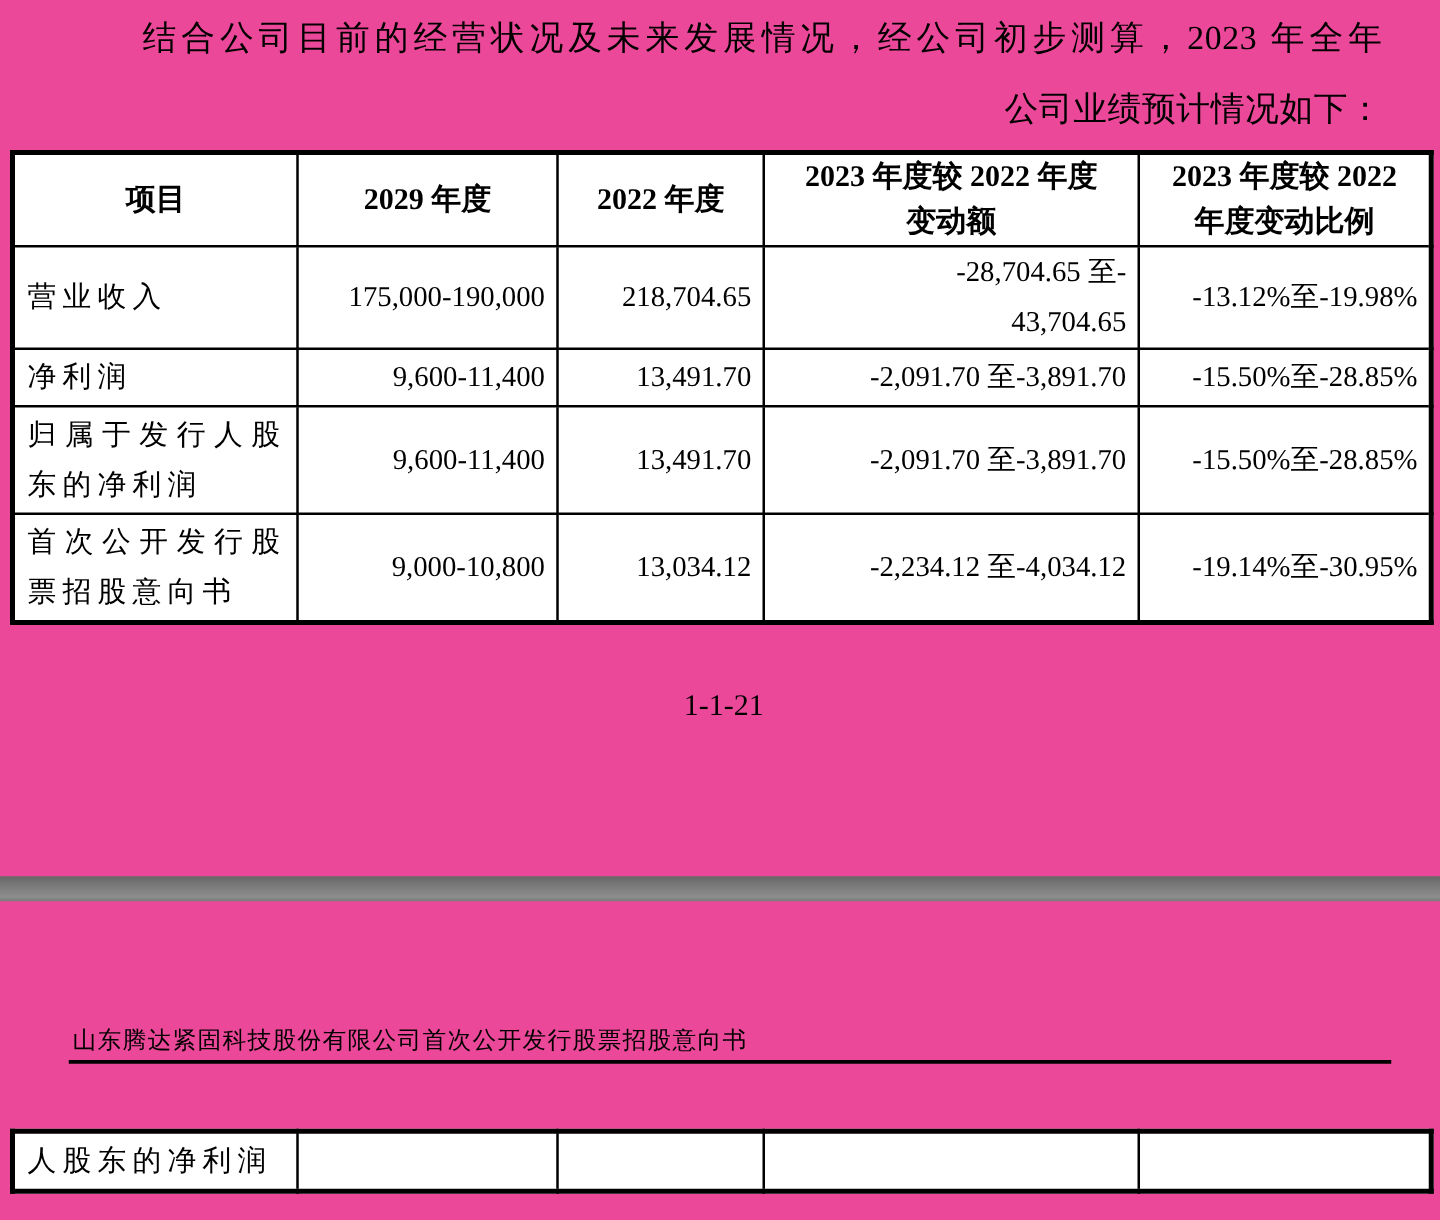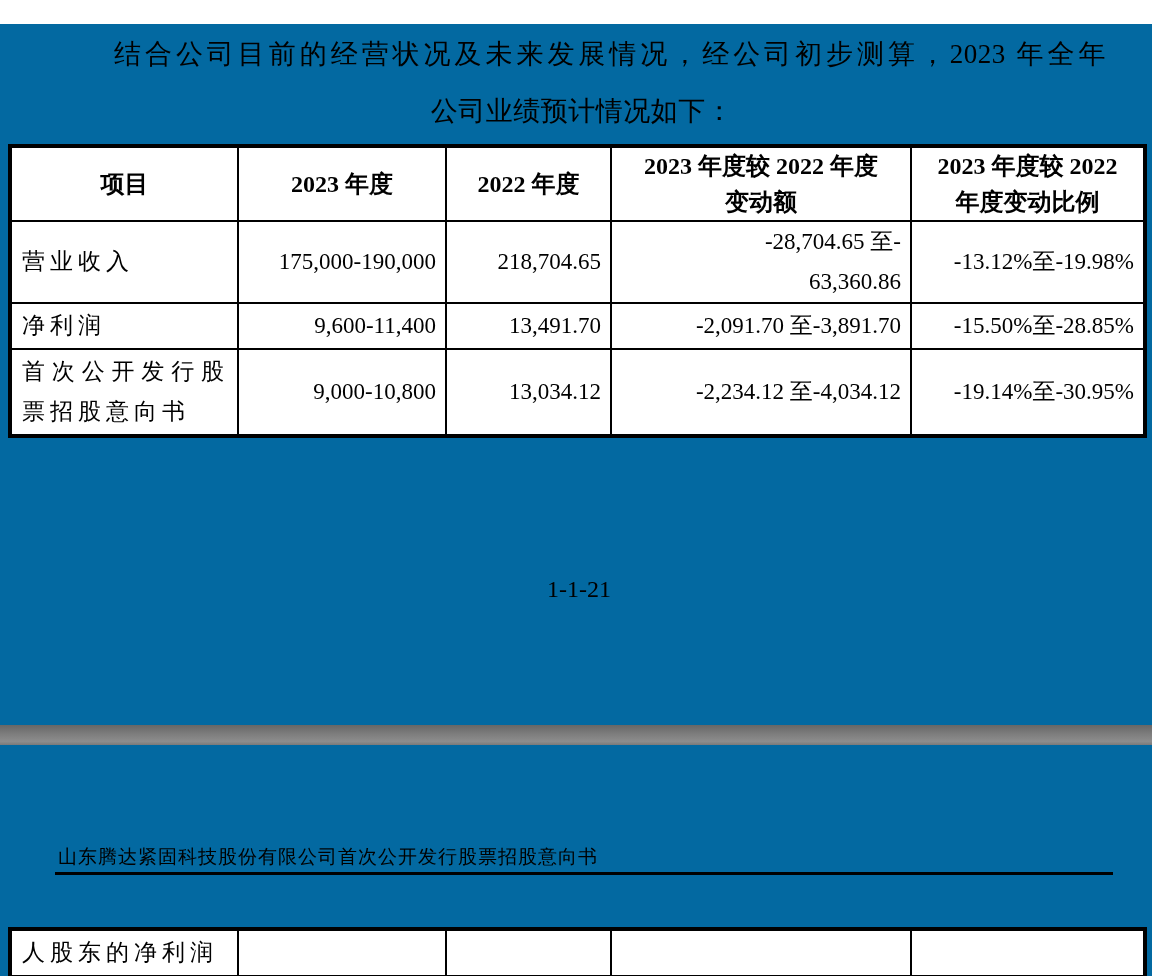--- a/index.html
+++ b/index.html
@@ -4,35 +4,35 @@
 <style>
   * { margin: 0; padding: 0; box-sizing: border-box; }
   html, body { background: #ffffff; }
   body {
     width: 1152px; height: 976px;
     font-family: "Liberation Serif", "DejaVu Serif", serif;
     color: #000;
     position: relative;
     overflow: hidden;
   }
-  .page { position: absolute; inset: 0; background: #0369a1; margin-top: 24px; }
+  .page { position: absolute; inset: 0; background: #ec4899; }
 
   
   .intro {
     position: absolute;
     left: 58px; top: 2px; width: 1048px;
     font-size: 27px; line-height: 57px;
     letter-spacing: 0.5px;
   }
   .intro .line1 {
     text-indent: 56px;
     text-align: justify;
     text-align-last: justify;
   }
-  .intro .line2 { text-align: center; }
+  .intro .line2 { text-align: right; }
 
   
   .doc-table {
     position: absolute;
     border-collapse: collapse;
     table-layout: fixed;
     background: #fff;
   }
   .doc-table td, .doc-table th {
     border: 2px solid #000;
@@ -108,37 +108,44 @@
     <colgroup>
       <col style="width:228px">
         <col style="width:208px">
         <col style="width:165px">
         <col style="width:300px">
         <col style="width:234px">
     </colgroup>
     <tbody>
         <tr class="row-header">
       <th>项目</th>
-      <th>2023 年度</th>
+      <th>2029 年度</th>
       <th>2022 年度</th>
       <th>2023 年度较 2022 年度
 变动额</th>
       <th>2023 年度较 2022
 年度变动比例</th>
     </tr>
     <tr style="height:76px">
       <td class="cell-item">营业收入</td>
       <td class="cell-num">175,000-190,000</td>
       <td class="cell-num">218,704.65</td>
       <td class="cell-num">-28,704.65 至-
-63,360.86</td>
+43,704.65</td>
       <td class="cell-num">-13.12%至-19.98%</td>
     </tr>
     <tr style="height:45px">
       <td class="cell-item">净利润</td>
+      <td class="cell-num">9,600-11,400</td>
+      <td class="cell-num">13,491.70</td>
+      <td class="cell-num">-2,091.70 至-3,891.70</td>
+      <td class="cell-num">-15.50%至-28.85%</td>
+    </tr>
+    <tr style="height:78px">
+      <td class="cell-item">归属于发行人股东的净利润</td>
       <td class="cell-num">9,600-11,400</td>
       <td class="cell-num">13,491.70</td>
       <td class="cell-num">-2,091.70 至-3,891.70</td>
       <td class="cell-num">-15.50%至-28.85%</td>
     </tr>
     <tr style="height:73px">
       <td class="cell-item">首次公开发行股票招股意向书</td>
       <td class="cell-num">9,000-10,800</td>
       <td class="cell-num">13,034.12</td>
       <td class="cell-num">-2,234.12 至-4,034.12</td>

